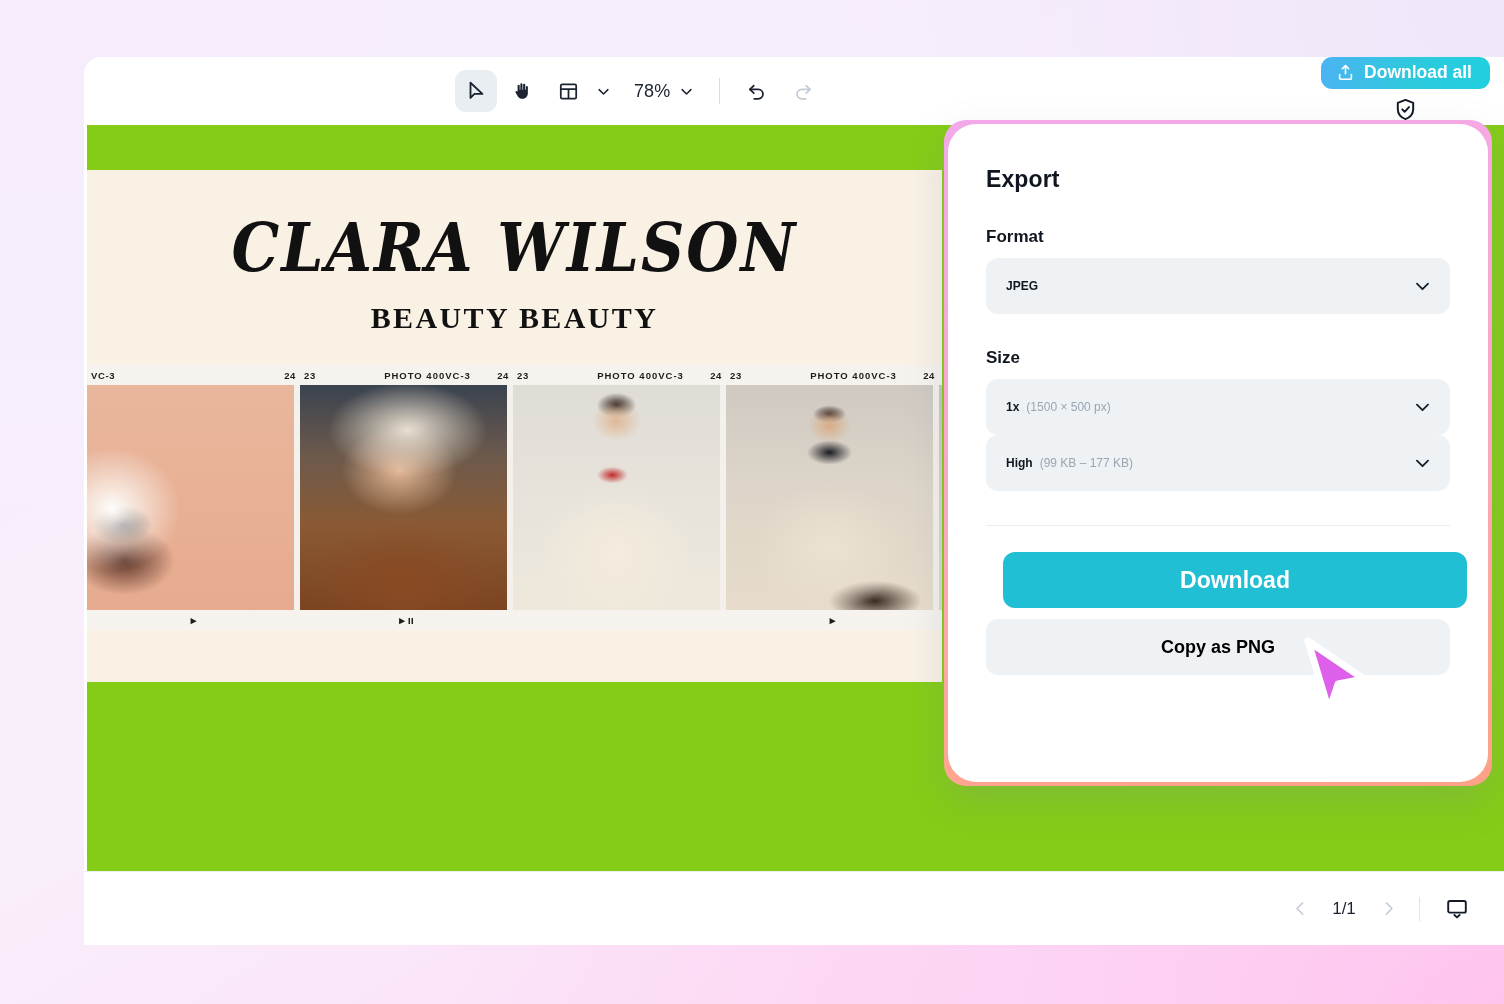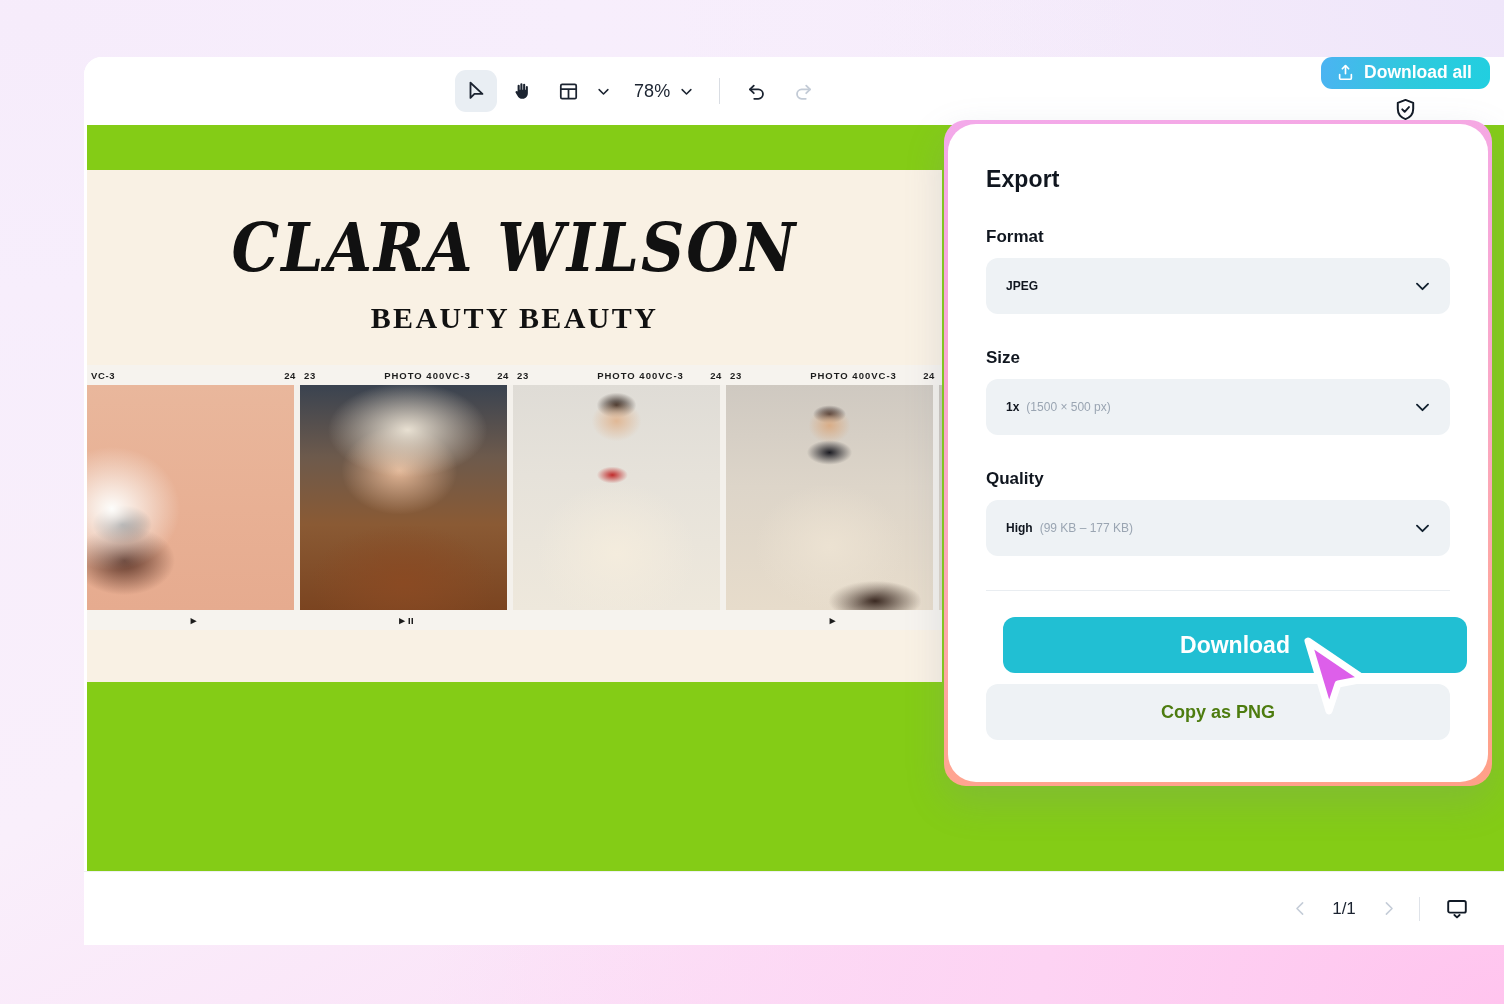--- a/index.html
+++ b/index.html
@@ -416,21 +416,21 @@
     margin-left: 17px;
   }
 
   .copy-btn {
     width: 100%;
     height: 56px;
     margin-top: 11px;
     border: none;
     border-radius: 12px;
     background: #eef2f5;
-    color: #4d7c0f;
+    color: #000000;
     font-size: 18px;
     font-weight: bold;
     cursor: pointer;
   }
 
   
   .cursor {
     position: absolute;
     left: 1298px;
     top: 635px;
@@ -636,21 +636,20 @@
         <span class="strong">1x</span>
         <span class="muted">(1500 × 500 px)</span>
       </span>
       <span class="select-chev">
         <svg width="19" height="19" viewBox="0 0 24 24" fill="none" stroke="currentColor" stroke-width="2.3" stroke-linecap="round" stroke-linejoin="round">
           <polyline points="5,9 12,16 19,9"></polyline>
         </svg>
       </span>
     </div>
 
-    <div class="field-label">Quality</div>
     <div class="select-box">
       <span class="select-value">
         <span class="strong">High</span>
         <span class="muted">(99 KB – 177 KB)</span>
       </span>
       <span class="select-chev">
         <svg width="19" height="19" viewBox="0 0 24 24" fill="none" stroke="currentColor" stroke-width="2.3" stroke-linecap="round" stroke-linejoin="round">
           <polyline points="5,9 12,16 19,9"></polyline>
         </svg>
       </span>

